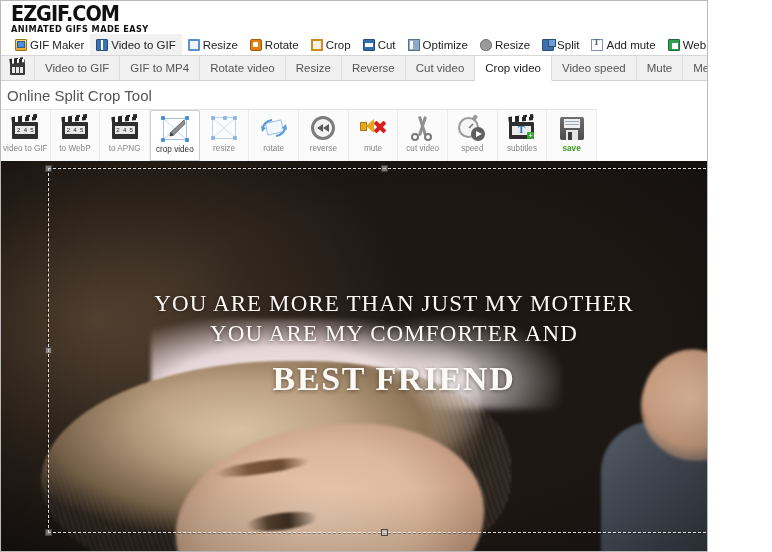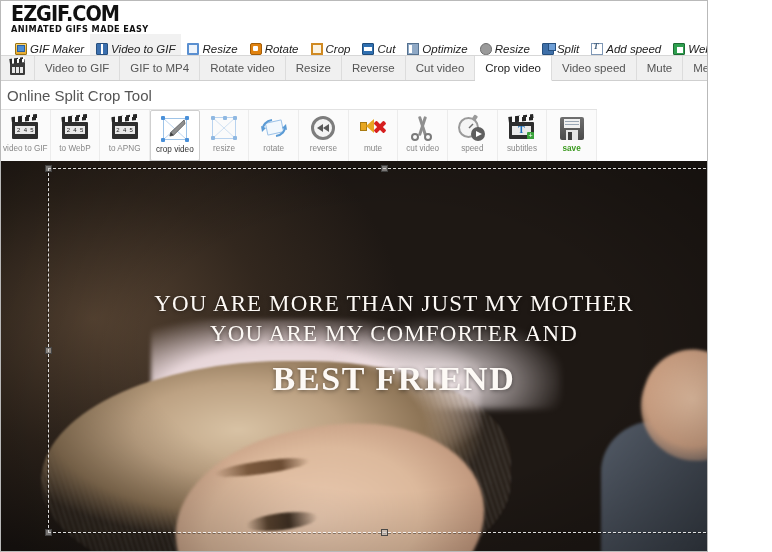--- a/index.html
+++ b/index.html
@@ -28,23 +28,23 @@
     color:#111; line-height:11px; margin-top:1px;
   }
 
   
   .topnav {
     display:flex; align-items:stretch;
     height:22px; border-bottom:1px solid #d7d7d7;
     background:#ffffff; padding-left:8px;
   }
   .topnav .item {
-    display:flex; align-items:flex-end; gap:3px;
+    display:flex; align-items:center; gap:3px;
     padding:0 6px; font-size:11.5px; color:#222;
-    white-space:nowrap; cursor:pointer;font-style:italic;
+    white-space:nowrap; cursor:pointer;
   }
   .topnav .item.active { background:#f1f1f1; }
   .topnav .ic { width:12px; height:12px; display:inline-block; position:relative; flex:0 0 12px;}
 
   
   .ic-gifmaker{ background:linear-gradient(#fdd97a,#e7a92c); border:1px solid #9a7312; border-radius:1px;}
   .ic-gifmaker:after{content:"";position:absolute;left:1px;top:1px;width:6px;height:5px;background:#4c8ed6;border:1px solid #2a5f9e;}
   .ic-videotogif{ background:#3b6fae; border:1px solid #27507f; border-radius:1px;}
   .ic-videotogif:after{content:"";position:absolute;left:4px;top:0;width:2px;height:10px;background:#fff;}
   .ic-resize{ border:2px solid #5a8fd0; border-radius:1px; background:#eef4fb;}
@@ -315,21 +315,21 @@
     <div class="item">
       <span class="ic ic-effects"></span>
       <span>Resize</span>
     </div>
     <div class="item">
       <span class="ic ic-split"></span>
       <span>Split</span>
     </div>
     <div class="item">
       <span class="ic ic-addtext"></span>
-      <span>Add speed</span>
+      <span>Add mute</span>
     </div>
     <div class="item">
       <span class="ic ic-webp"></span>
       <span>WebP</span>
     </div>
     <div class="item">
       <span class="ic ic-apng"></span>
       <span>GIFS</span>
     </div>
 

